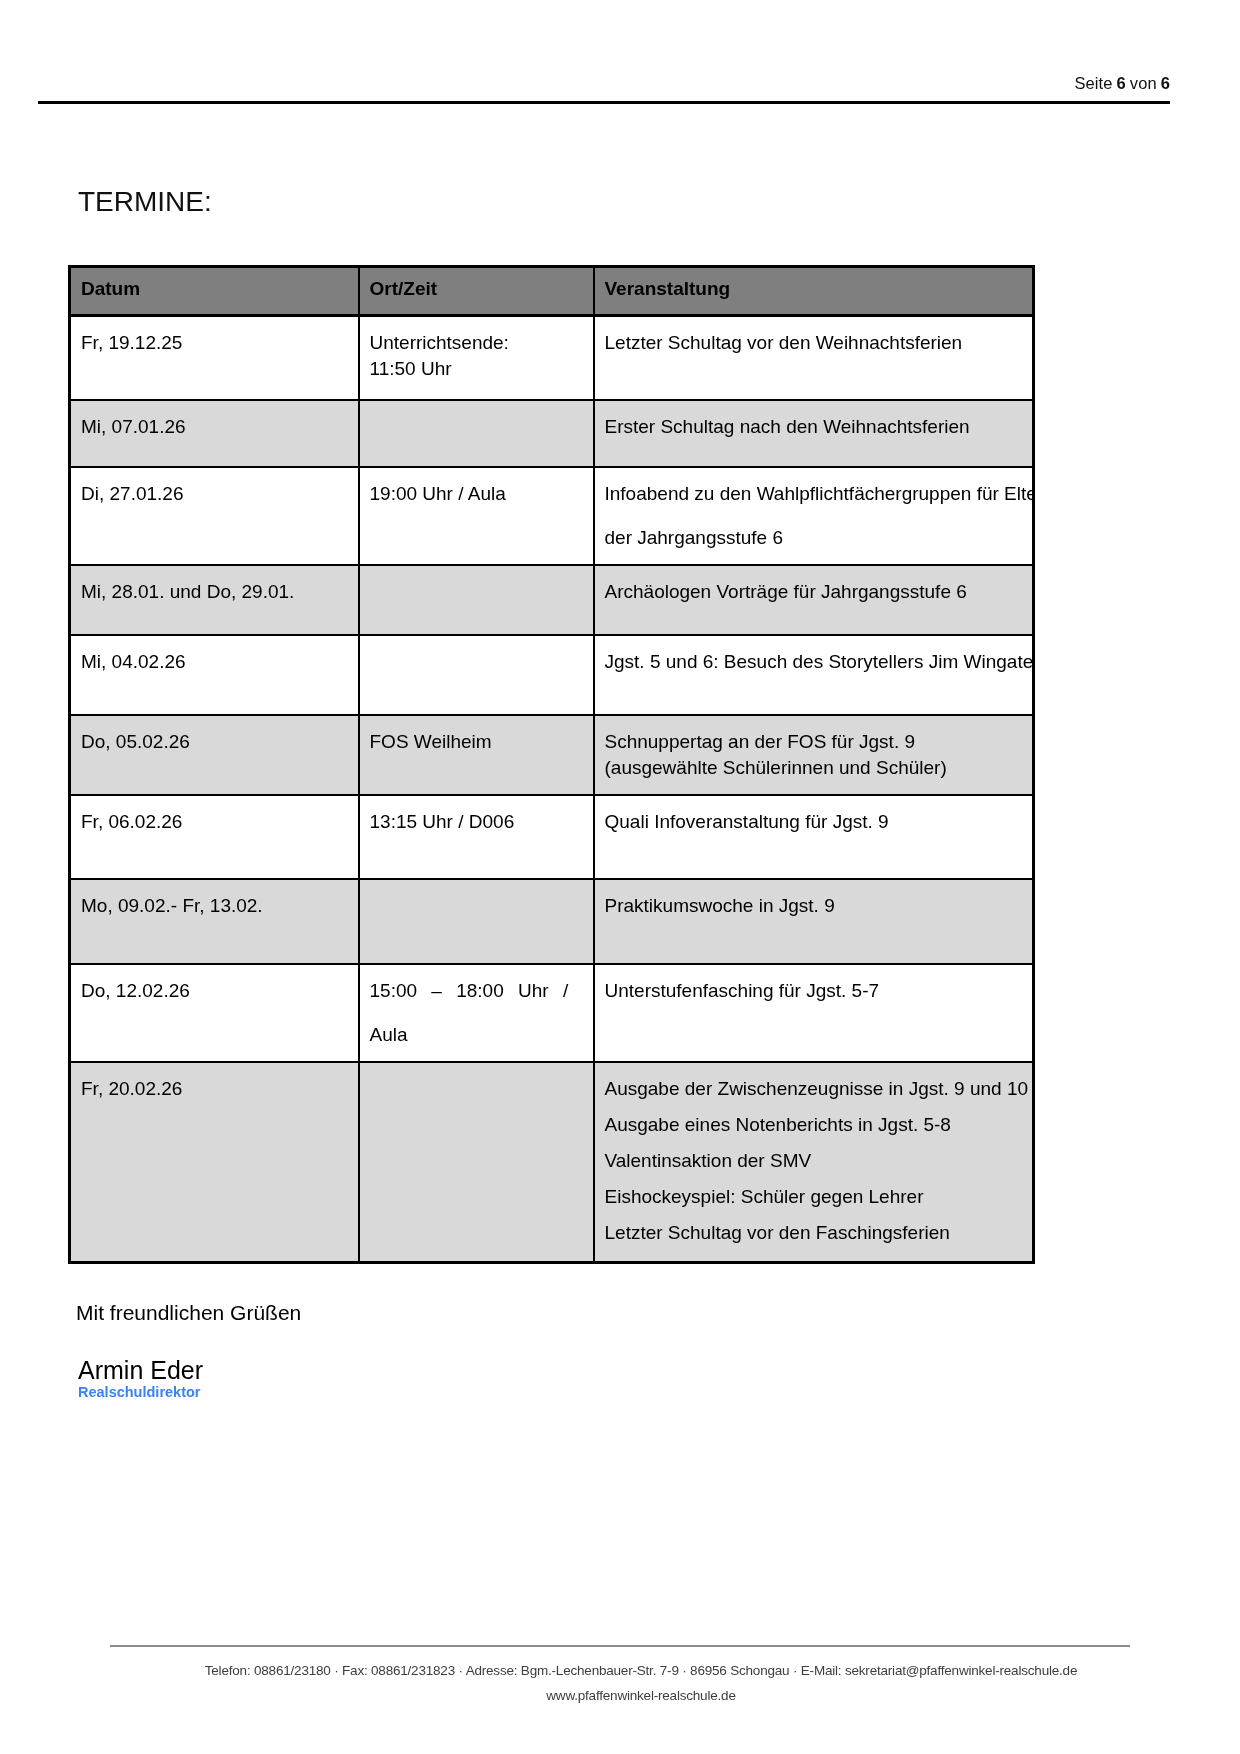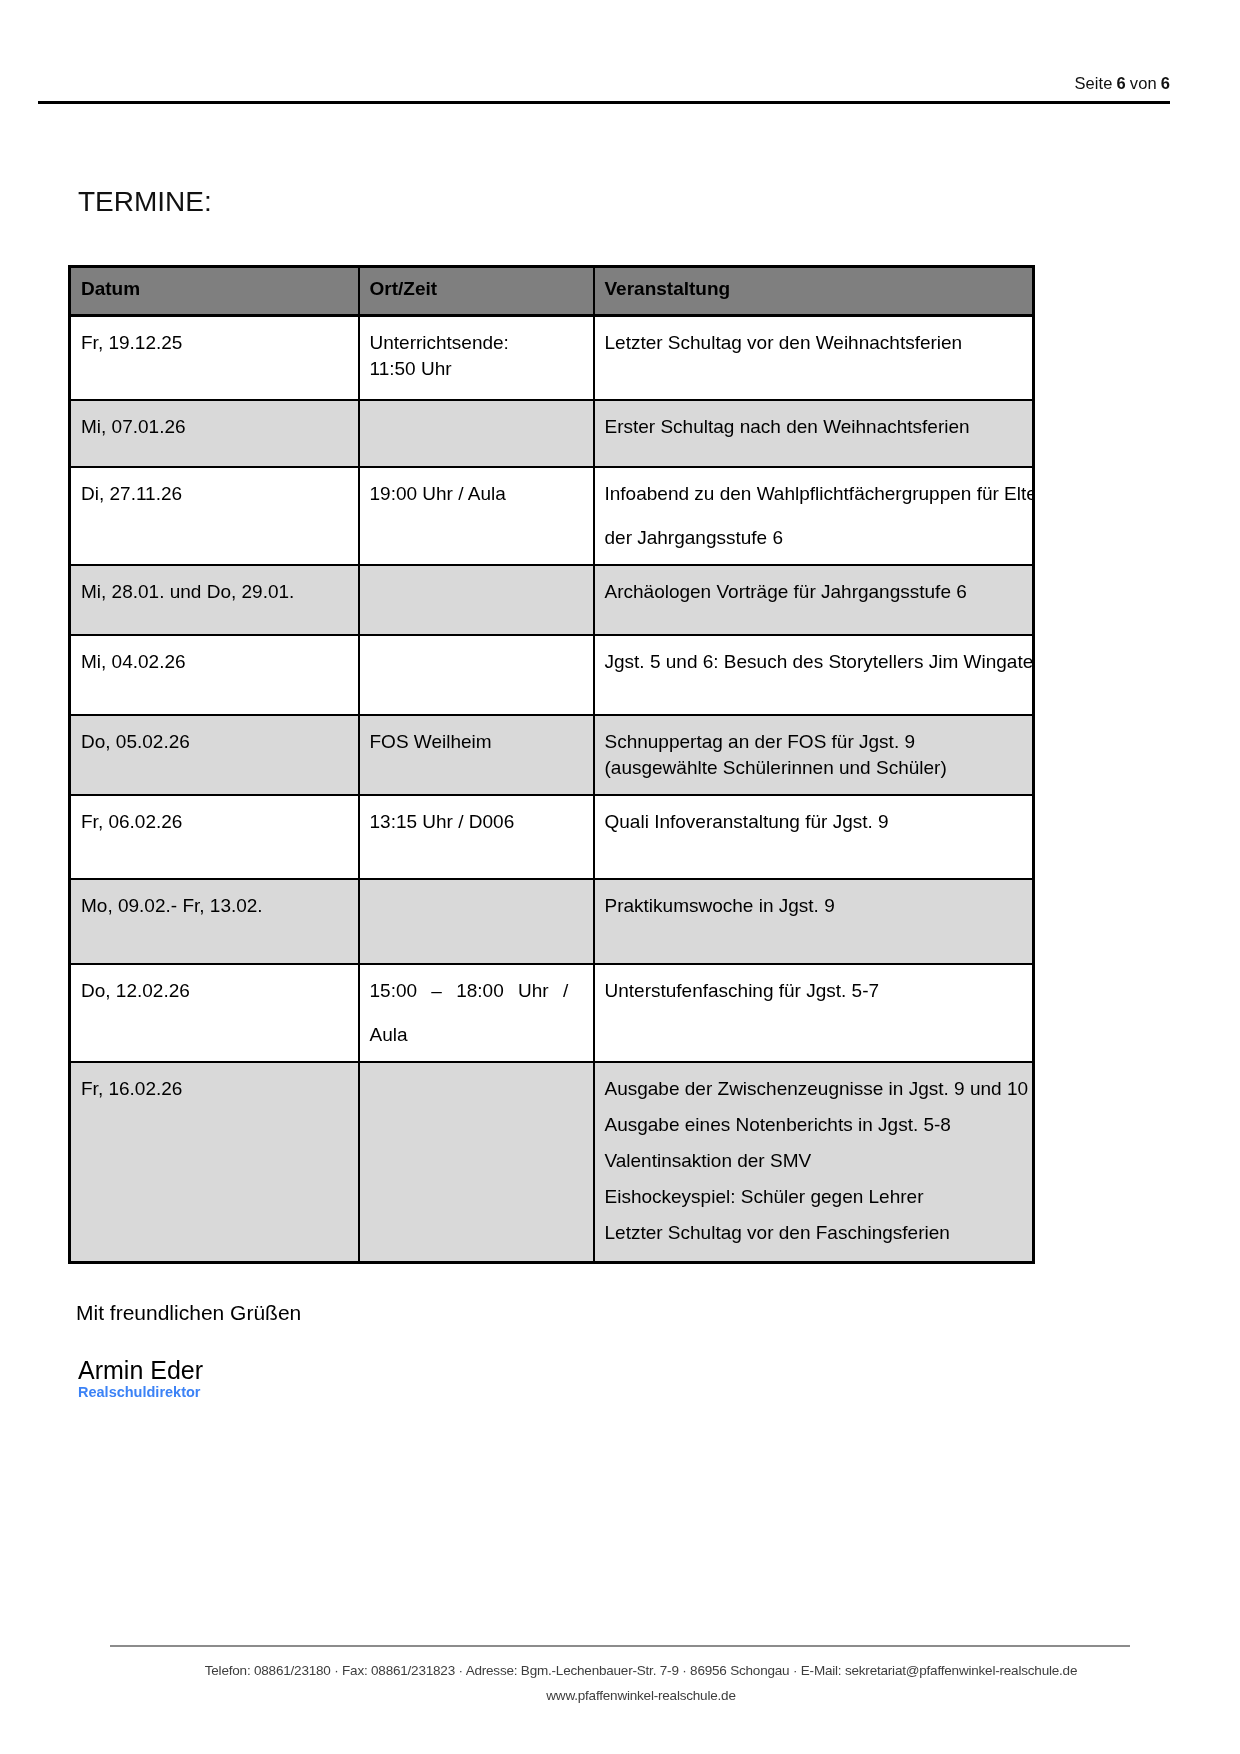--- a/index.html
+++ b/index.html
@@ -105,21 +105,21 @@
           <td class="single">
             <div class="line">Mi, 07.01.26</div>
           </td>
           <td class="single"></td>
           <td class="single">
             <div class="line">Erster Schultag nach den Weihnachtsferien</div>
           </td>
         </tr>
         <tr>
           <td class="single">
-            <div class="line">Di, 27.11.26</div>
+            <div class="line">Di, 27.01.26</div>
           </td>
           <td class="single">
             <div class="line">19:00 Uhr / Aula</div>
           </td>
           <td class="double">
             <div class="line">Infoabend zu den Wahlpflichtfächergruppen für Eltern</div>
             <div class="line">der Jahrgangsstufe 6</div>
           </td>
         </tr>
         <tr>
@@ -179,21 +179,21 @@
           <td class="double">
             <div class="line justified">15:00 – 18:00 Uhr /</div>
             <div class="line justified">Aula</div>
           </td>
           <td class="single">
             <div class="line">Unterstufenfasching für Jgst. 5-7</div>
           </td>
         </tr>
         <tr>
           <td class="single">
-            <div class="line">Fr, 16.02.26</div>
+            <div class="line">Fr, 20.02.26</div>
           </td>
           <td class="single"></td>
           <td class="spread">
             <div class="line">Ausgabe der Zwischenzeugnisse in Jgst. 9 und 10</div>
             <div class="line">Ausgabe eines Notenberichts in Jgst. 5-8</div>
             <div class="line">Valentinsaktion der SMV</div>
             <div class="line">Eishockeyspiel: Schüler gegen Lehrer</div>
             <div class="line">Letzter Schultag vor den Faschingsferien</div>
           </td>
         </tr>

